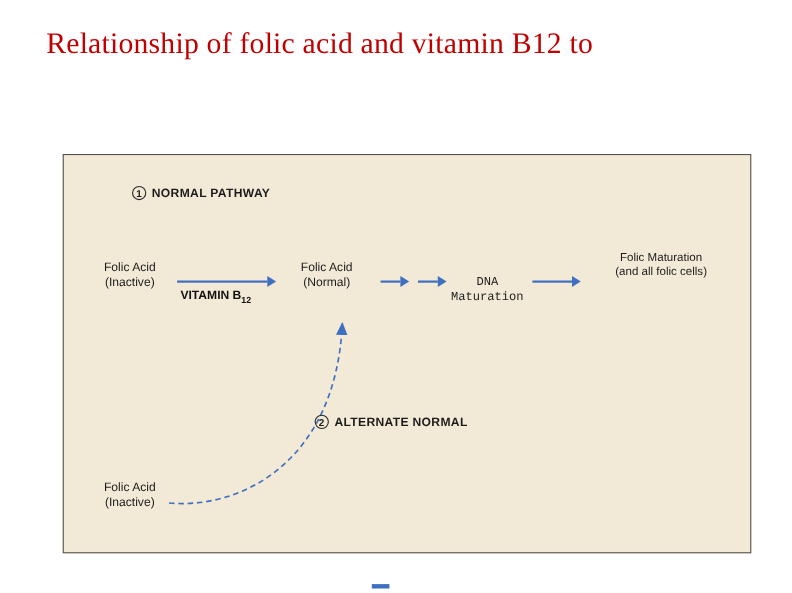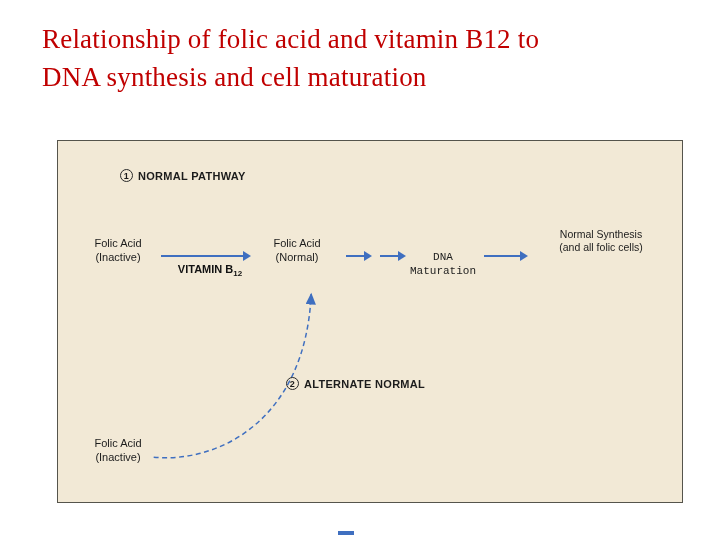--- a/index.html
+++ b/index.html
@@ -11,20 +11,21 @@
     font-family:"Liberation Sans", sans-serif;
   }
   .slide { position:absolute; left:0; top:0; width:720px; height:539px; }
 
   .title {
     position:absolute; left:42px; top:20px;
     font-family:"Liberation Serif", serif;
     font-size:27px; line-height:38px;
     color:var(--title-red, #c00000);
     letter-spacing:0.2px;
+    text-align:center;
   }
 
   .panel {
     position:absolute; left:57px; top:140px;
     width:626px; height:363px;
     background:var(--panel-bg, #f2e9d6);
     border:1px solid var(--panel-border, #55544c);
     box-sizing:border-box;
   }
 
@@ -73,41 +74,39 @@
     position:absolute;
     right:-8px; top:-6.25px;
     width:0; height:0;
     border-left:8px solid var(--arrow-blue, #3f6fc0);
     border-top:5px solid transparent;
     border-bottom:5px solid transparent;
   }
 
   .vitamin {
     position:absolute;
-    text-align:center;
     font-weight:bold; font-size:11px;
     color:#111111;
     white-space:nowrap;
   }
   .vitamin sub { font-size:8px; }
 
   .footer-accent {
     position:absolute; left:338px; top:531px;
     width:16px; height:4px;
     background:var(--arrow-blue, #3f6fc0);
   }
 </style>
 </head>
 <body>
 
 <div class="slide">
 
   <div class="title">
     <div>Relationship of folic acid and vitamin B12 to</div>
-    <div>DNA synthesis and cell maturation</div>
   </div>
 
   <div class="panel">
 
     <svg class="overlay" viewBox="0 0 626 363" preserveAspectRatio="none">
       <defs>
         <marker id="curve-arrowhead" markerWidth="9" markerHeight="9" refX="7" refY="3.5" orient="auto">
           <path d="M0,0 L8,3.5 L0,7 Z"></path>
         </marker>
       </defs>
@@ -139,21 +138,21 @@
     <div class="arrow" style="left:322px; top:114px; width:18px;"></div>
 
     <div class="node" style="left:345px; top:110px; width:80px;font-family:Liberation Mono, monospace;">
       <div>DNA</div>
       <div>Maturation</div>
     </div>
 
     <div class="arrow" style="left:426px; top:114px; width:36px;"></div>
 
     <div class="node node-sm" style="left:472px; top:87px; width:142px;">
-      <div>Normal Synthesis</div>
+      <div>Folic Maturation</div>
       <div>(and all folic cells)</div>
     </div>
 
     <div class="pathway" style="left:228px; top:236px;">
       <span class="circle-num">2</span>
       <span>ALTERNATE NORMAL</span>
     </div>
 
     <div class="node" style="left:15px; top:296px; width:90px;">
       <div>Folic Acid</div>

